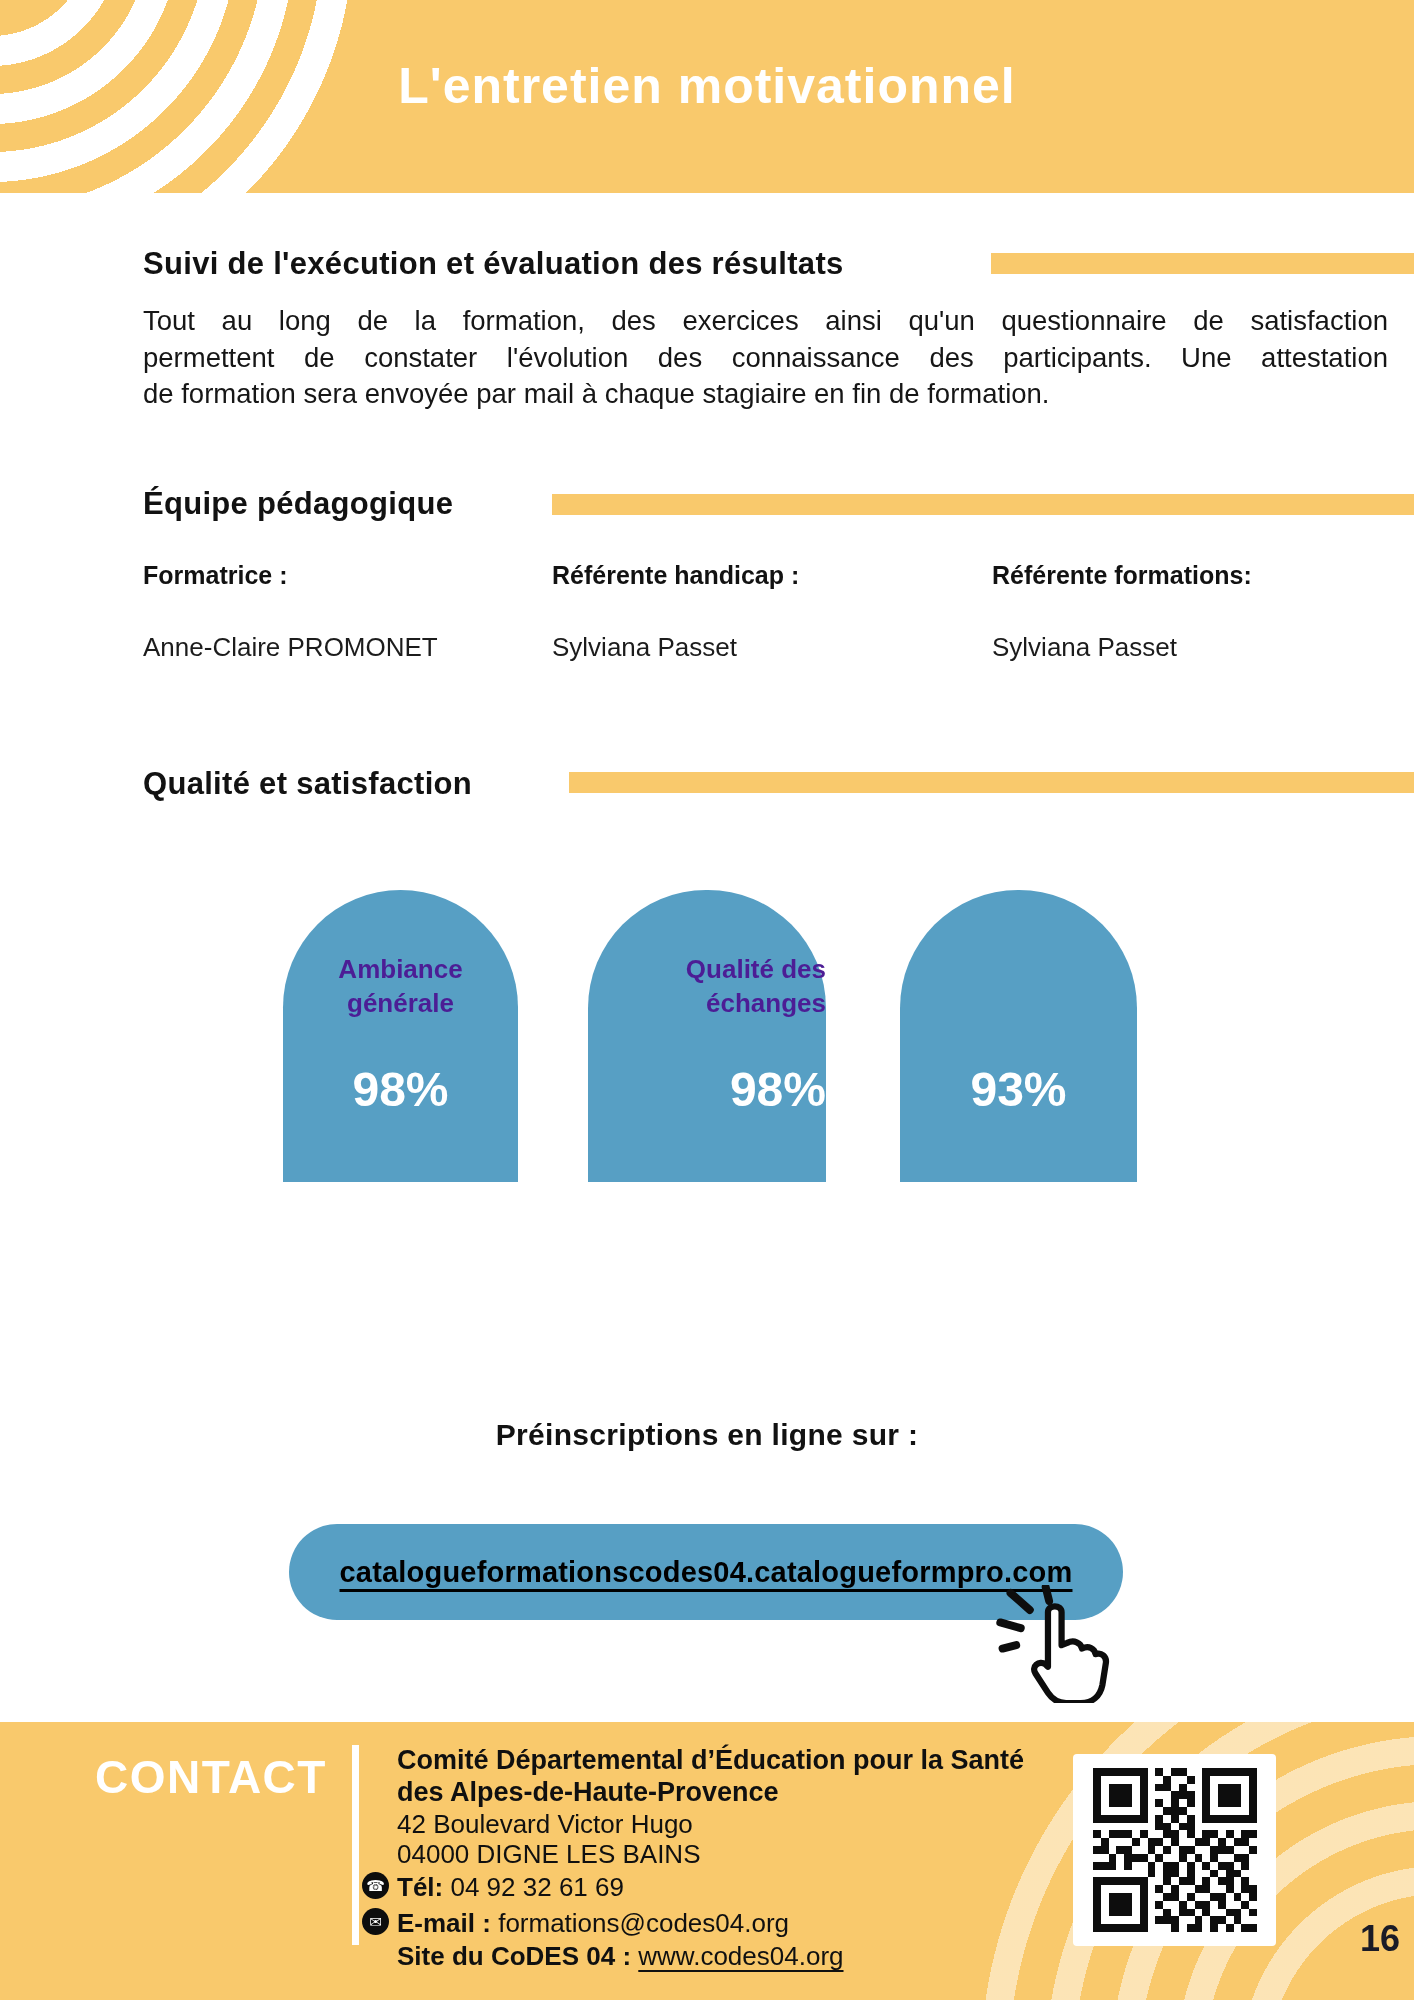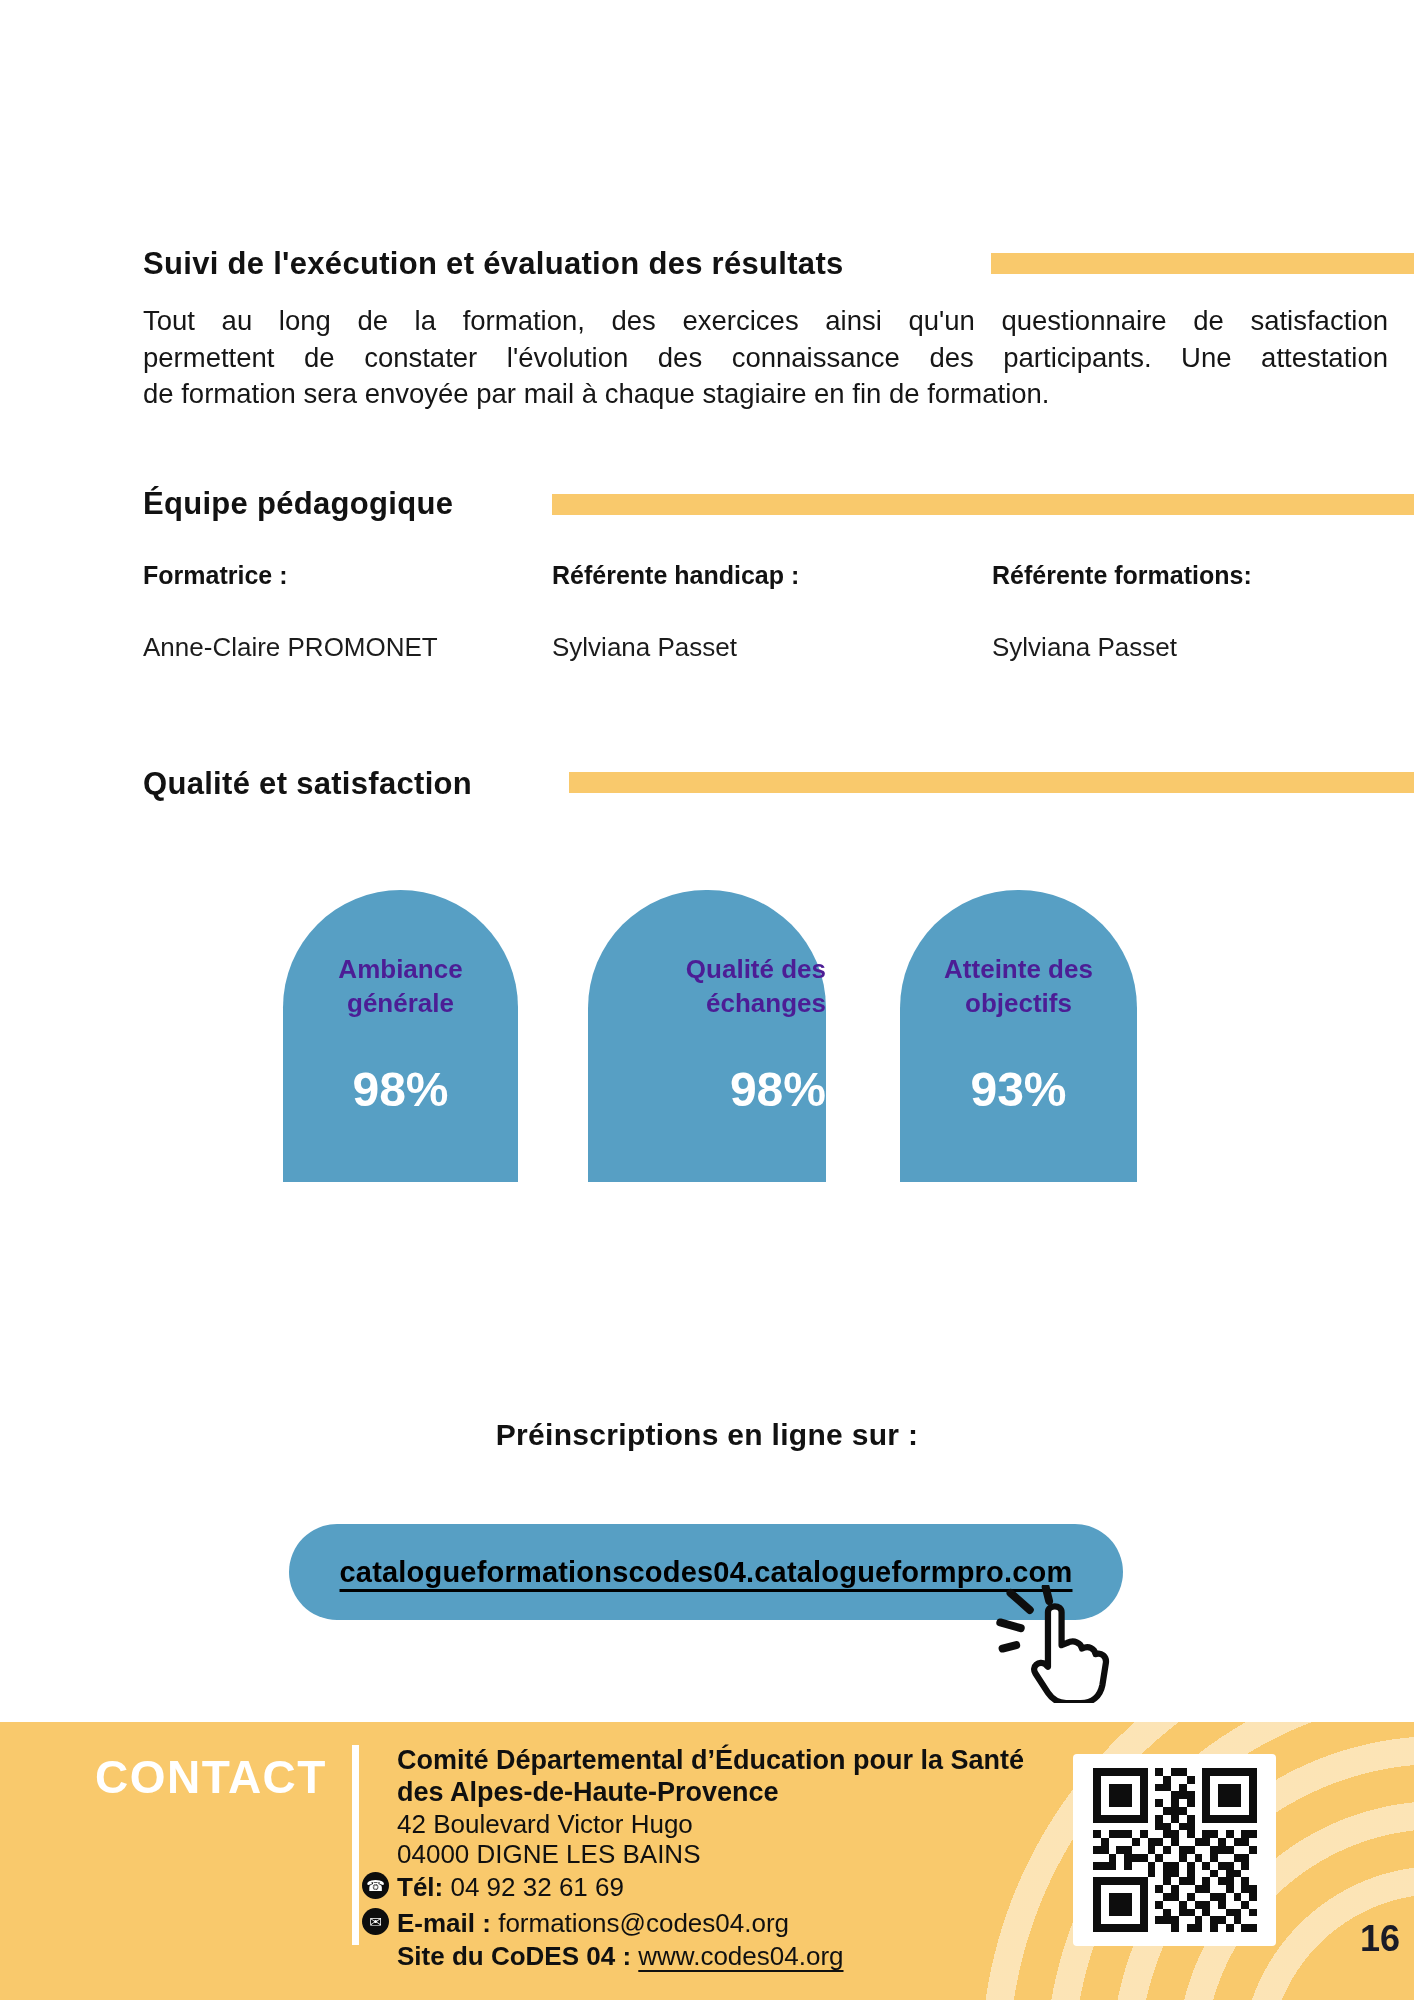--- a/index.html
+++ b/index.html
@@ -109,20 +109,24 @@
   .page-num{
     position:absolute;left:1300px;top:196px;width:100px;text-align:right;
     color:#1b1b26;font-size:36px;font-weight:bold;
   }
 </style>
 </head>
 <body>
 
 <div class="page">
 
+  <div class="header">
+    <div class="header-arcs"></div>
+    <div class="header-title">L'entretien motivationnel</div>
+  </div>
 
   <div class="h2" style="left:143px;top:246px;">Suivi de l'exécution et évaluation des résultats</div>
   <div class="bar" style="left:991px;top:253px;width:423px;"></div>
 
   <div class="para">
     <div class="jline">Tout au long de la formation, des exercices ainsi qu'un questionnaire de satisfaction</div>
     <div class="jline">permettent de constater l'évolution des connaissance des participants. Une attestation</div>
     <div class="lline">de formation sera envoyée par mail à chaque stagiaire en fin de formation.</div>
   </div>
 
@@ -144,22 +148,20 @@
     <div class="arch-label">Ambiance
 générale</div>
     <div class="arch-value">98%</div>
   </div>
   <div class="arch" style="left:588px;width:238px;text-align:right;">
     <div class="arch-label">Qualité des
 échanges</div>
     <div class="arch-value">98%</div>
   </div>
   <div class="arch" style="left:900px;width:237px;">
-    <div class="arch-label">Atteinte des
-objectifs</div>
     <div class="arch-value">93%</div>
   </div>
 
   <div class="preins-title">Préinscriptions en ligne sur :</div>
 
   <div class="pill">
     <a href="#">catalogueformationscodes04.catalogueformpro.com</a>
   </div>
 
   <svg class="click-icon" viewBox="0 0 100 104">

